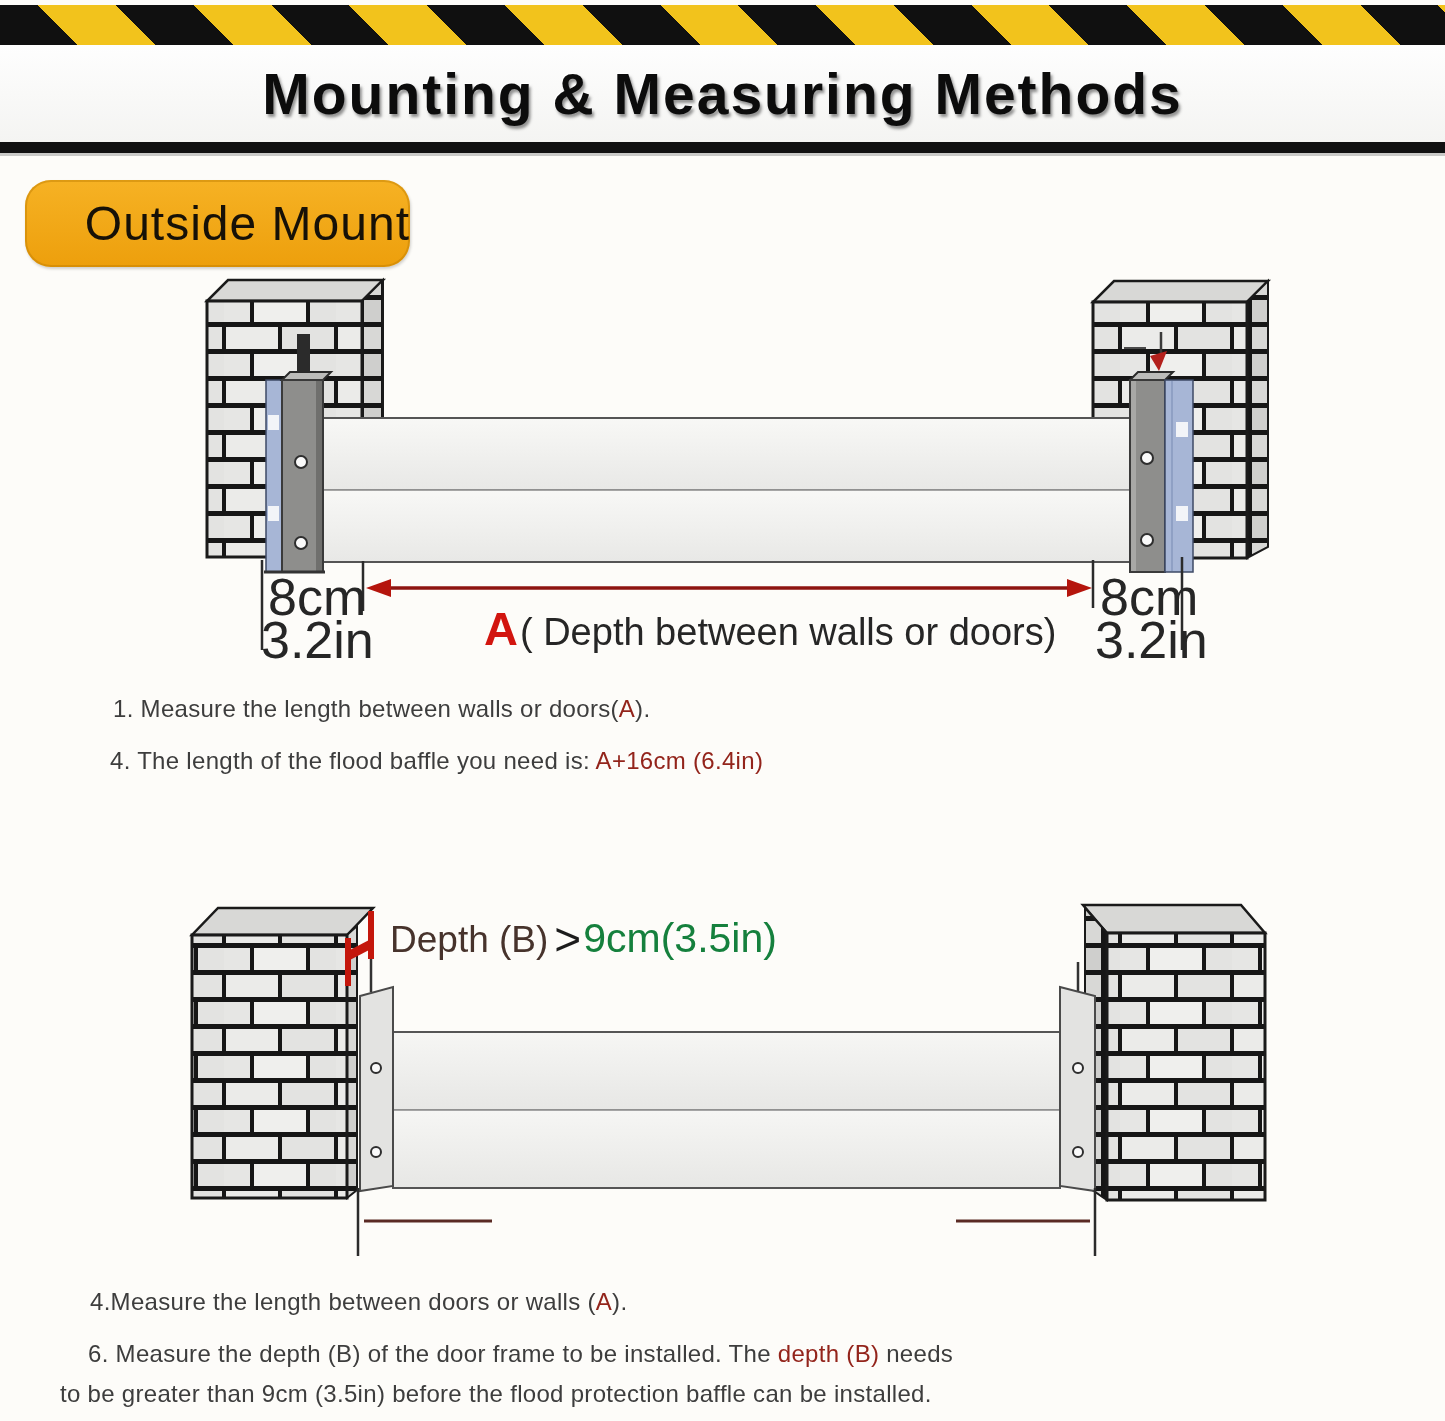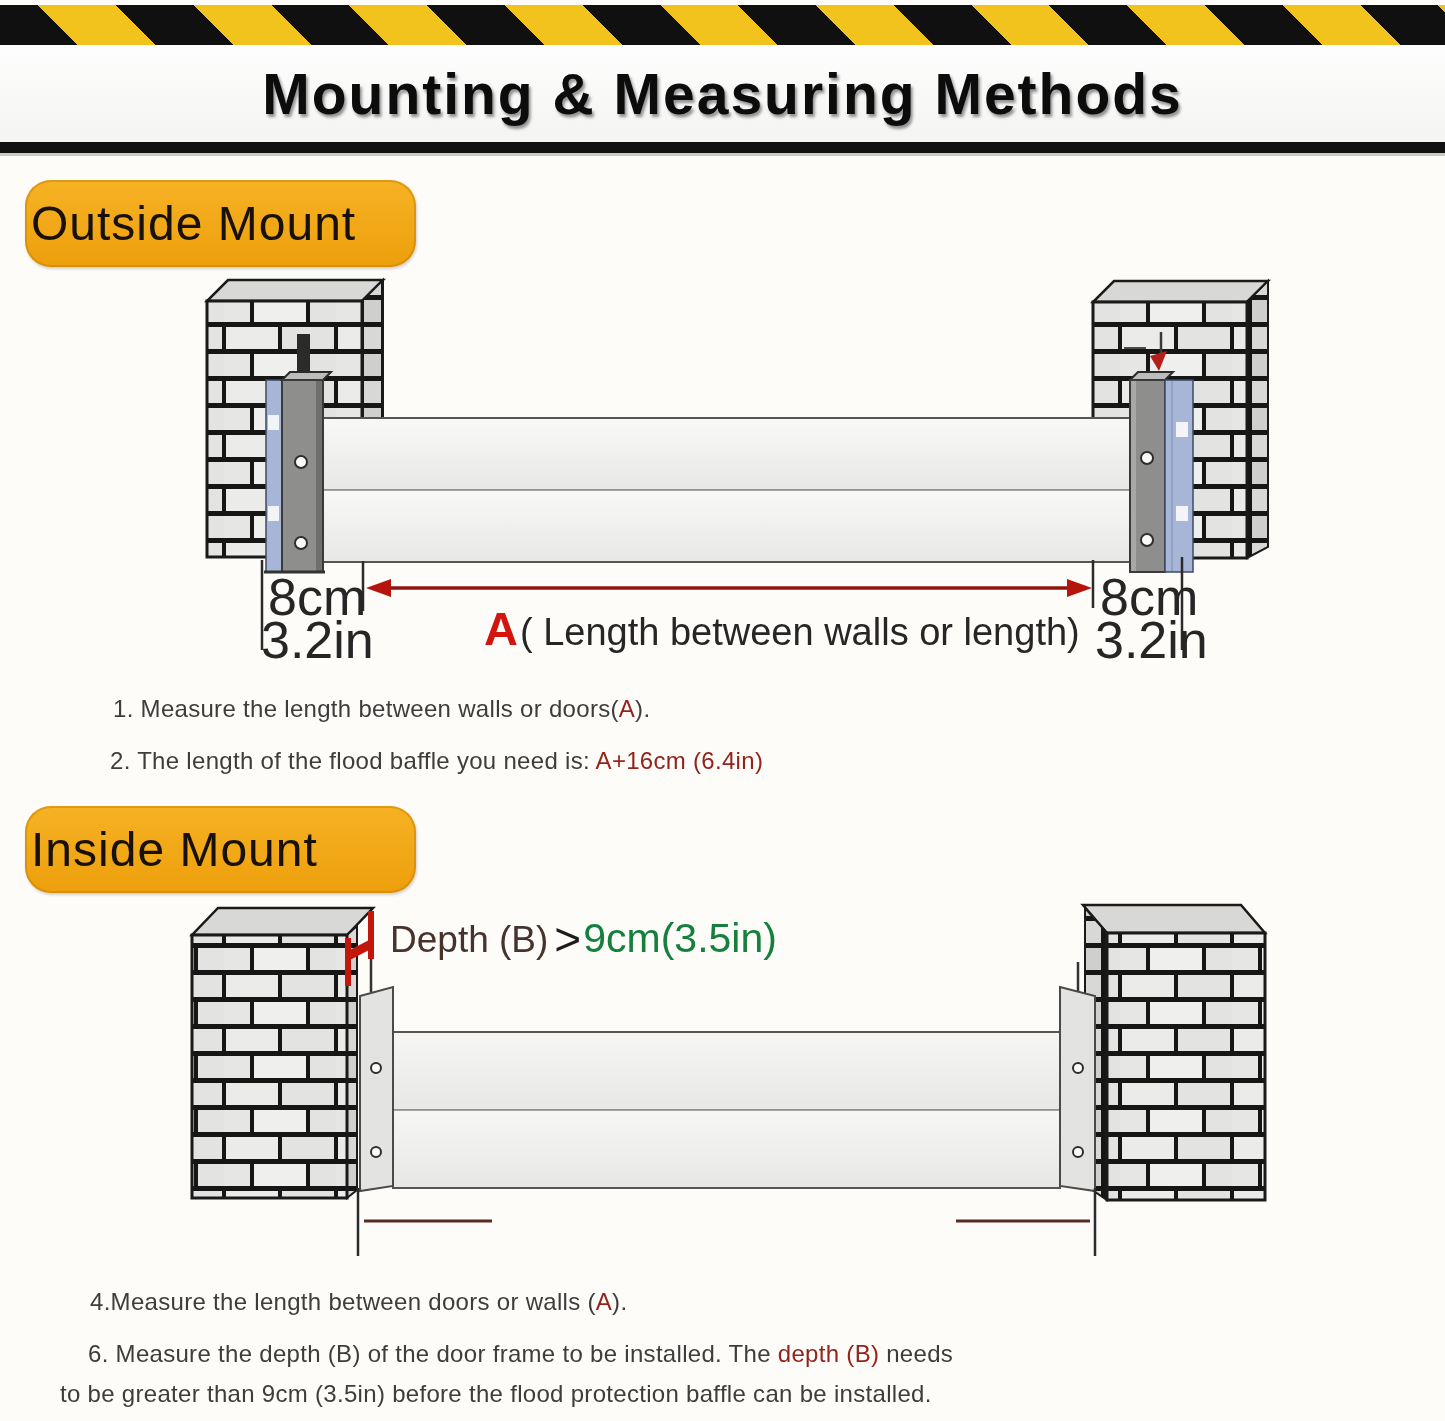--- a/index.html
+++ b/index.html
@@ -25,21 +25,21 @@
     text-shadow:2px 3px 3px rgba(90,90,90,.65), -1px -1px 0 rgba(255,255,255,.85);
   }
   .black-bar{position:absolute;left:0;top:142px;width:1445px;height:11px;background:#111;}
   .black-bar-shadow{position:absolute;left:0;top:153px;width:1445px;height:3px;background:#c9c9c7;}
   
   .badge{
     position:absolute;left:25px;width:385px;height:87px;
     background:linear-gradient(#f6b224,#ed9f0c);
     border-radius:26px;
     box-shadow:inset 0 0 0 2px rgba(190,125,0,.45), 1px 2px 3px rgba(0,0,0,.18);
-    display:flex;align-items:center;justify-content:flex-start;padding-left:6px;
+    display:flex;align-items:center;justify-content:flex-end;
   }
   .badge span{font-size:48px;color:#171107;letter-spacing:1px;}
   .badge-outside{top:180px;}
   .badge-inside{top:806px;}
   
   .diagram{position:absolute;left:0;}
   .diagram-outside{top:270px;}
   .diagram-inside{top:895px;}
   
   .m-label{position:absolute;font-size:52px;color:#262626;white-space:nowrap;}
@@ -156,33 +156,30 @@
       <polygon points="366,588 391,579 391,597" fill="#b5150d"></polygon>
       <polygon points="1092,588 1067,579 1067,597" fill="#b5150d"></polygon>
     </g>
   </svg>
 
   <div class="m-label o-left-cm">8cm</div>
   <div class="m-label o-left-in">3.2in</div>
   <div class="m-label o-right-cm">8cm</div>
   <div class="m-label o-right-in">3.2in</div>
   <div class="m-label o-span-label">
-    <span class="red-a">A</span><span>( Length between walls or length)</span>
+    <span class="red-a">A</span><span>( Depth between walls or doors)</span>
   </div>
 
   <div class="instr o-step1">
     <span>1. Measure the length between walls or doors(</span><span class="hl">A</span><span>).</span>
   </div>
   <div class="instr o-step2">
-    <span>2. The length of the flood baffle you need is: </span><span class="hl">A+16cm (6.4in)</span>
-  </div>
-
-  <div class="badge badge-inside">
-    <span>Inside Mount</span>
-  </div>
+    <span>4. The length of the flood baffle you need is: </span><span class="hl">A+16cm (6.4in)</span>
+  </div>
+
 
   <svg class="diagram diagram-inside" width="1445" height="365" viewBox="0 895 1445 365">
     <defs>
       <pattern id="pi-brick" width="112" height="54" patternUnits="userSpaceOnUse">
         <rect width="112" height="54" fill="#161616"></rect>
         <rect x="2" y="3" width="52" height="22" fill="#ebebe9"></rect>
         <rect x="58" y="3" width="52" height="22" fill="#e3e3e1"></rect>
         <rect x="-26" y="30" width="52" height="22" fill="#e6e6e4"></rect>
         <rect x="30" y="30" width="52" height="22" fill="#efefed"></rect>
         <rect x="86" y="30" width="52" height="22" fill="#e3e3e1"></rect>

